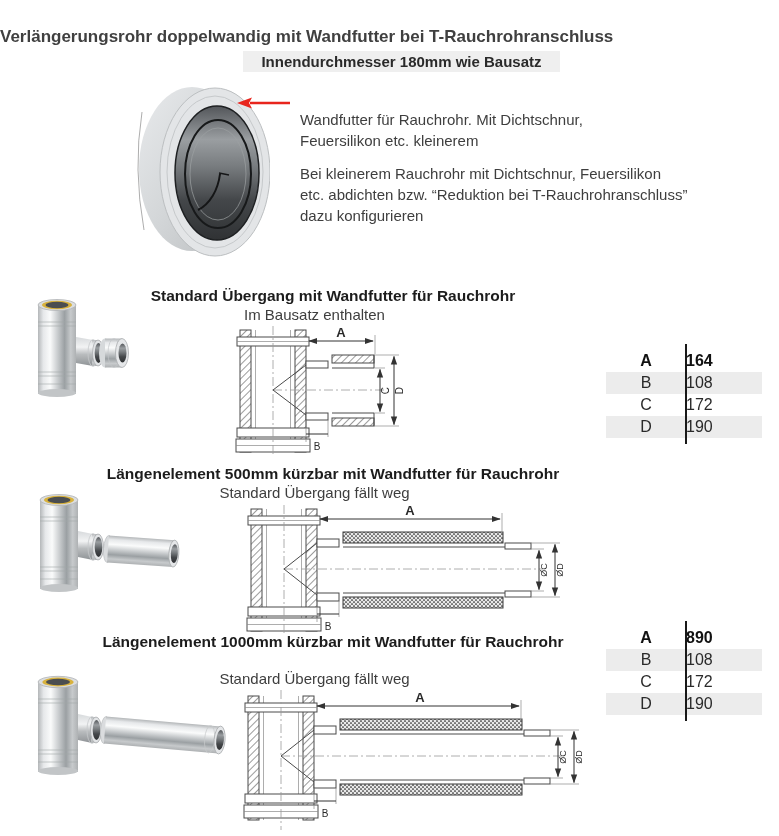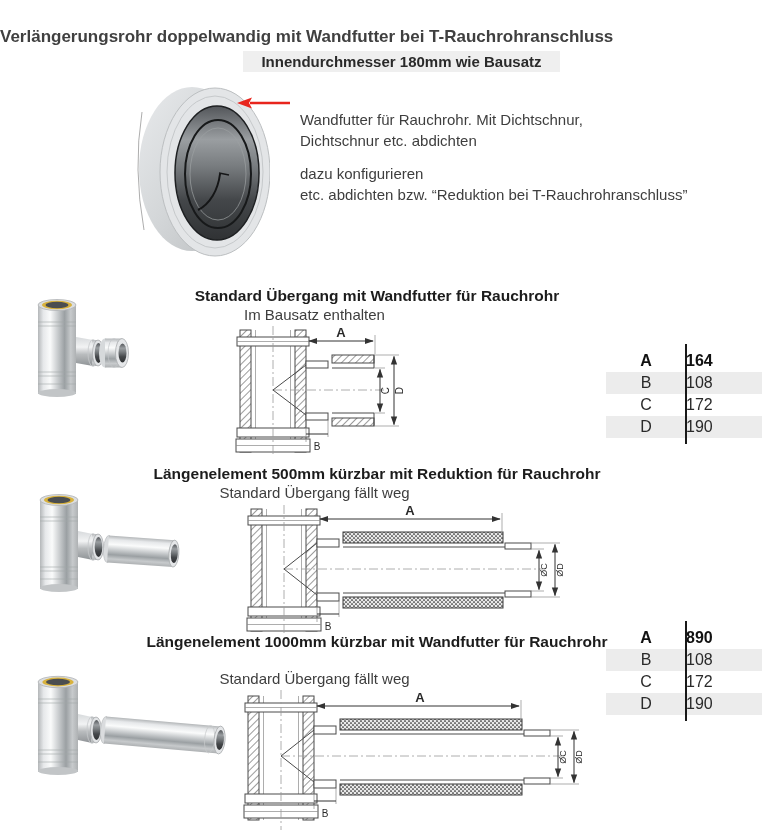--- a/index.html
+++ b/index.html
@@ -5,21 +5,21 @@
   html,body{margin:0;padding:0;background:#fff;}
   .page{position:relative;width:779px;height:836px;background:#ffffff;overflow:hidden;
         font-family:"Liberation Sans",sans-serif;color:#222;}
   .abs{position:absolute;}
   .title{top:27px;left:0;width:779px;font-size:17px;font-weight:bold;color:#404040;}
   .subtitle-wrap{top:51px;left:0;width:779px;text-align:center;padding-left:12px;}
   .subtitle{display:inline-block;background:#efefef;padding:2px 18px;font-size:15px;font-weight:bold;color:#2a2a2a;}
   .intro-text{top:89px;left:300px;width:474px;font-size:15px;line-height:21px;color:#3e3e3e;margin-top:20px;}
   .para{margin:0 0 12px 0;}
   .para span{display:block;}
-  .sec-head{left:0;width:666px;text-align:center;font-size:15.5px;font-weight:bold;color:#1c1c1c;margin-left:44px;}
+  .sec-head{left:0;width:666px;text-align:center;font-size:15.5px;font-weight:bold;color:#1c1c1c;}
   .sec-sub{left:0;width:629px;text-align:center;font-size:15px;color:#3e3e3e;}
   
   .dim-table{width:156px;position:relative;font-size:16px;color:#2a2a2a;}
   .dim-table .vline{position:absolute;left:79px;top:-6px;bottom:-6px;width:2px;background:#191919;}
   .dim-row{display:flex;height:22px;align-items:center;}
   .dim-row.stripe{background:#ececec;}
   .dim-row.first{font-weight:bold;color:#111;}
   .cell-l{width:80px;text-align:center;}
   .cell-v{width:76px;text-align:left;}
   
@@ -111,25 +111,26 @@
   </svg>
 
   <svg class="abs" style="left:236px;top:96px" width="56" height="14" viewBox="0 0 56 14">
     <line x1="14" y1="7" x2="54" y2="7" stroke="#e8251d" stroke-width="2.4"></line>
     <polygon points="1,7 16,1.5 13,7 16,12.5" fill="#e8251d"></polygon>
   </svg>
 
   <div class="abs intro-text">
     <p class="para">
       <span>Wandfutter für Rauchrohr. Mit Dichtschnur,</span>
-      <span>Dichtschnur etc. abdichten</span>
+      <span>Feuersilikon etc. kleinerem</span>
     </p>
     <p class="para">
+      <span>Bei kleinerem Rauchrohr mit Dichtschnur, Feuersilikon</span>
+      <span>etc. abdichten bzw. “Reduktion bei T-Rauchrohranschluss”</span>
       <span>dazu konfigurieren</span>
-      <span>etc. abdichten bzw. “Reduktion bei T-Rauchrohranschluss”</span>
     </p>
   </div>
 
   <div class="abs sec-head" style="top:287px">Standard Übergang mit Wandfutter für Rauchrohr</div>
   <div class="abs sec-sub" style="top:306px">Im Bausatz enthalten</div>
 
   <svg class="abs" style="left:30px;top:296px" width="115" height="105" viewBox="0 0 115 105">
     <rect x="8" y="8" width="38" height="90" fill="url(#gV)"></rect>
     <ellipse cx="27" cy="97" rx="19" ry="4" fill="#c2c5c7"></ellipse>
     <g stroke="#a3a7a9" stroke-width="0.6">
@@ -207,21 +208,21 @@
     <div class="dim-row">
       <div class="cell-l">C</div>
       <div class="cell-v">172</div>
     </div>
     <div class="dim-row stripe">
       <div class="cell-l">D</div>
       <div class="cell-v">190</div>
     </div>
   </div>
 
-  <div class="abs sec-head" style="top:465px">Längenelement 500mm kürzbar mit Reduktion für Rauchrohr</div>
+  <div class="abs sec-head" style="top:465px">Längenelement 500mm kürzbar mit Wandfutter für Rauchrohr</div>
   <div class="abs sec-sub" style="top:484px">Standard Übergang fällt weg</div>
 
   <svg class="abs" style="left:32px;top:490px" width="155" height="108" viewBox="0 0 155 108">
     <rect x="8" y="9" width="38" height="90" fill="url(#gV)"></rect>
     <ellipse cx="27" cy="98" rx="19" ry="4" fill="#c2c5c7"></ellipse>
     <g stroke="#a3a7a9" stroke-width="0.6">
       <line x1="8" y1="27" x2="46" y2="27"></line>
         <line x1="8" y1="31" x2="46" y2="31"></line>
       <line x1="8" y1="77" x2="46" y2="77"></line>
         <line x1="8" y1="81" x2="46" y2="81"></line>

